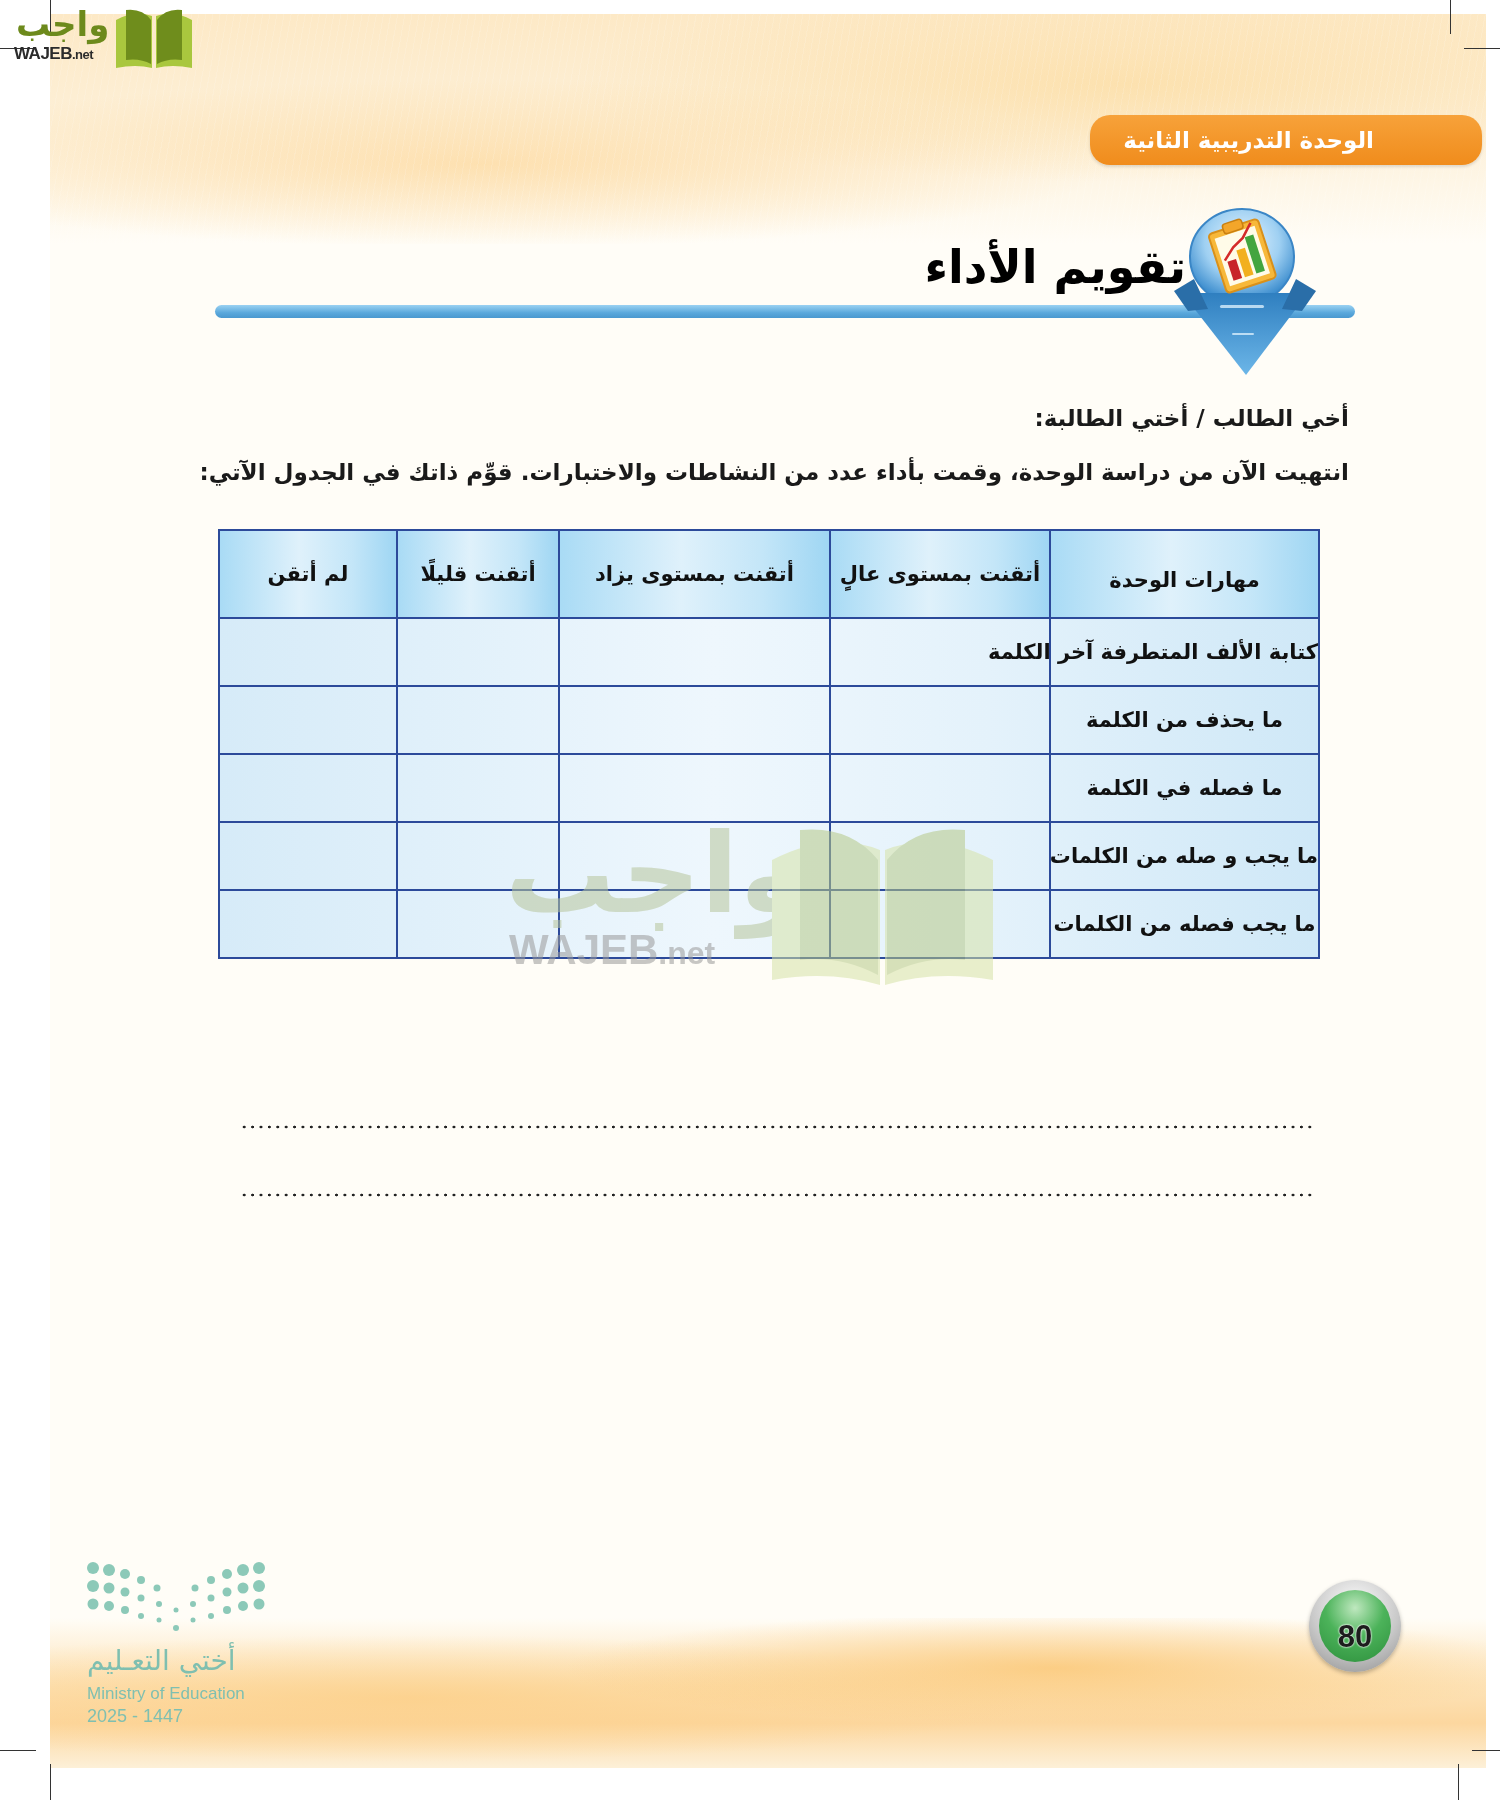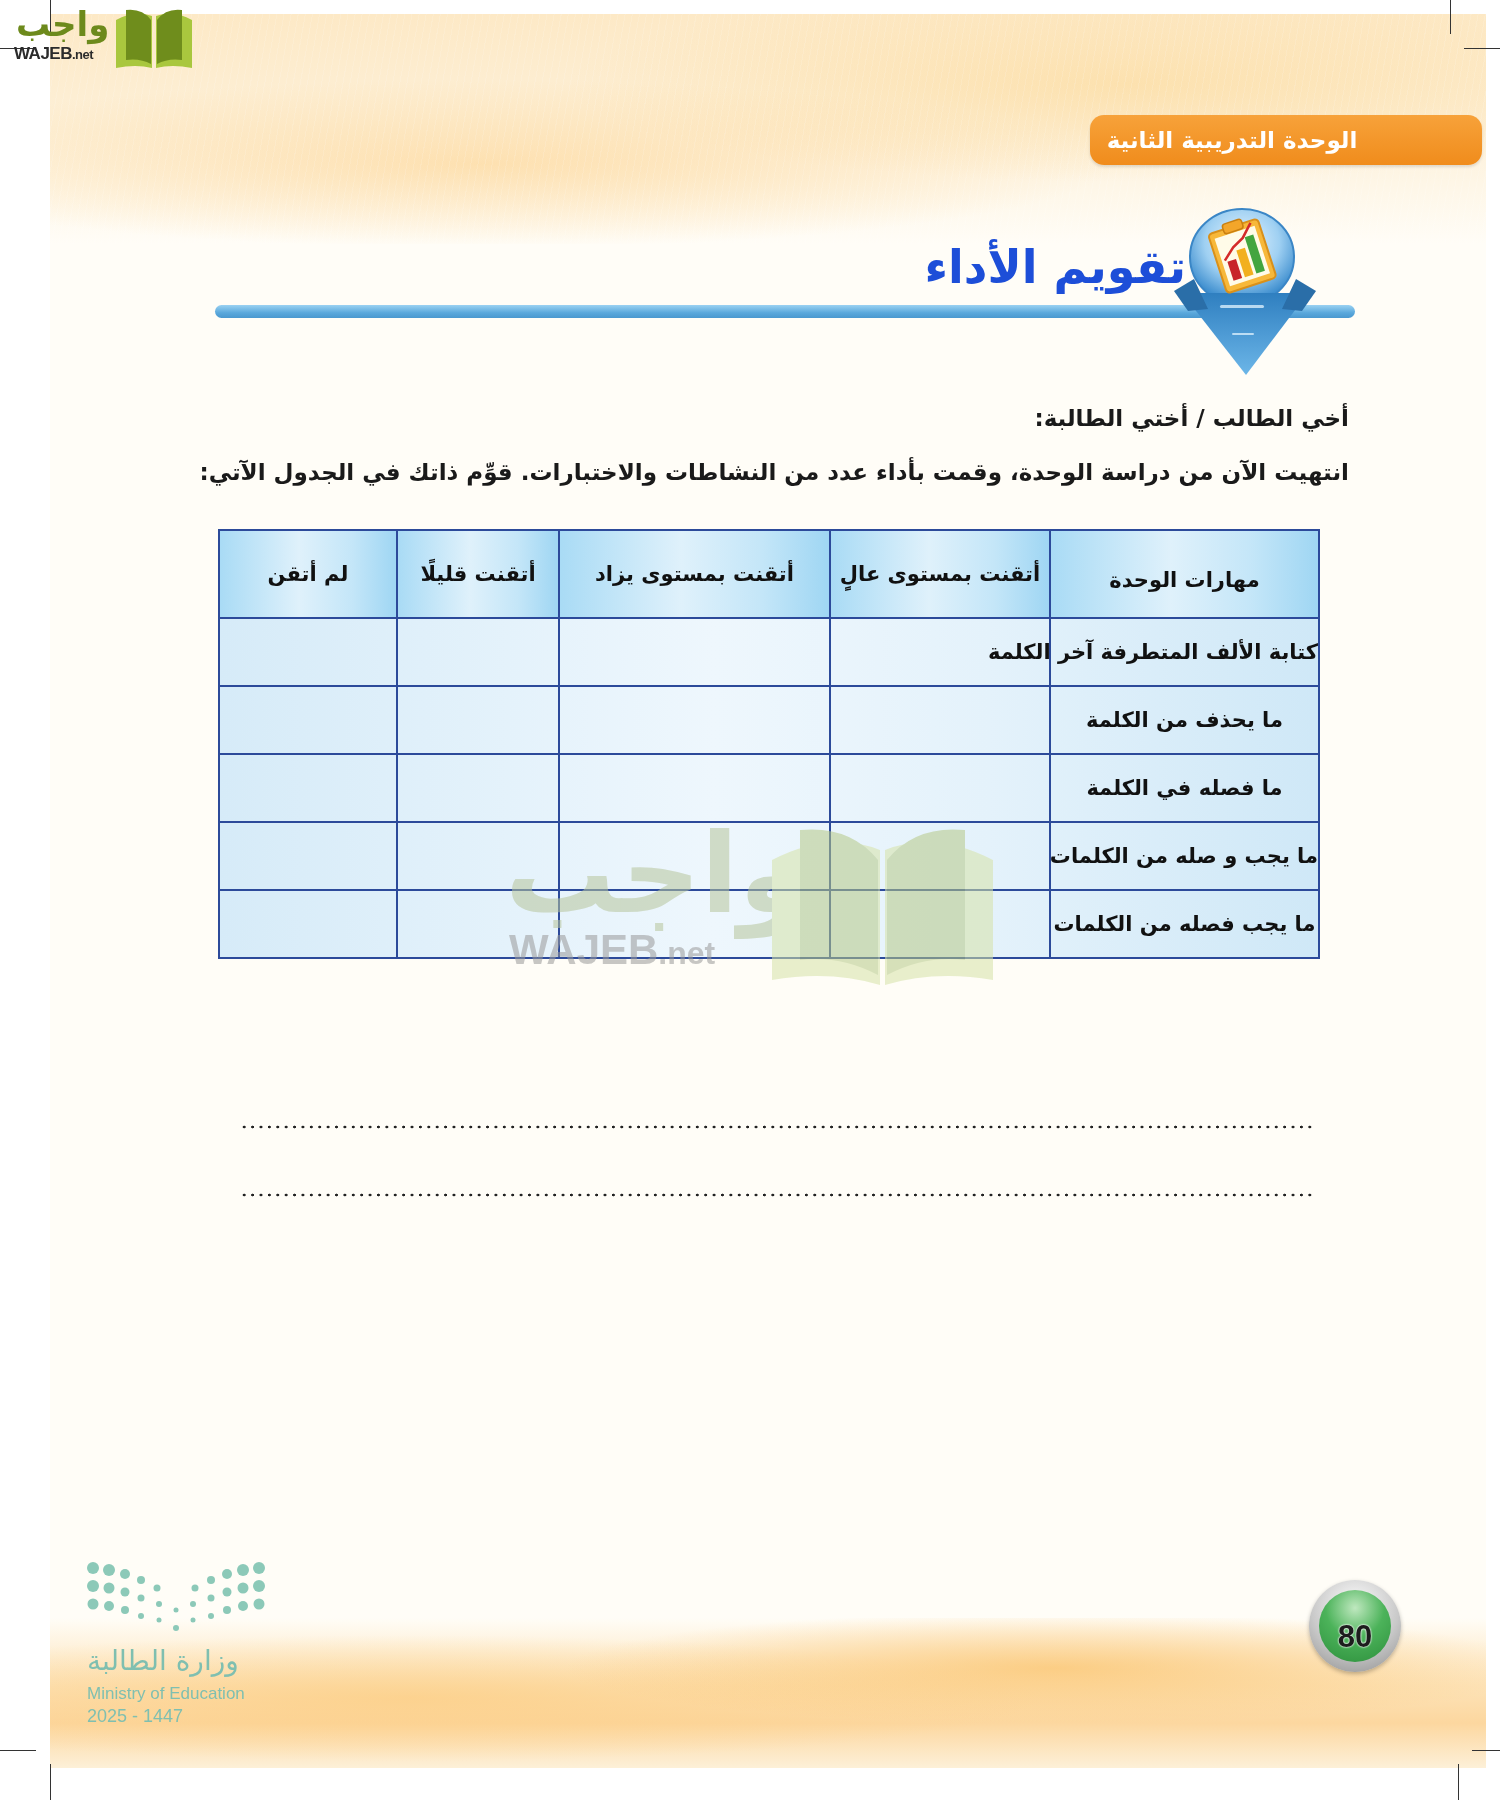--- a/index.html
+++ b/index.html
@@ -34,30 +34,30 @@
   
   .wajeb-logo { position: absolute; left: 8px; top: 4px; width: 180px; height: 64px; }
   .wajeb-logo .ar { position: absolute; left: 8px; top: 0; font-size: 34px; font-weight: bold; color: #6d8a1c; direction: rtl; font-family: "DejaVu Sans", sans-serif; }
   .wajeb-logo .en { position: absolute; left: 6px; top: 40px; font-size: 17px; font-weight: bold; color: #2b2b2b; font-family: "Liberation Sans", sans-serif; letter-spacing: -0.5px; }
   .wajeb-logo .en small { font-size: 13px; }
   .book { position: absolute; }
 
   
   .unit-badge {
     position: absolute; left: 1090px; top: 115px; width: 392px; height: 50px;
-    background: linear-gradient(180deg, #f7a23a, #f08c1c); border-radius: 14px;
+    background: linear-gradient(180deg, #f7a23a, #f08c1c); border-radius: 20px;
     box-shadow: 0 2px 3px rgba(0,0,0,0.12);
-    display: flex; align-items: center; justify-content: center; padding-right: 108px;
+    display: flex; align-items: center; justify-content: flex-end; padding-right: 108px;
   }
   .unit-badge span { color: #fff; font-size: 23px; font-weight: bold; direction: rtl; }
 
   
   .title-text {
     position: absolute; right: 350px; top: 240px; font-size: 46px; font-weight: bold;
-    color: #1d4ed8; direction: rtl; letter-spacing: 0;
+    color: #000000; direction: rtl; letter-spacing: 0;
   }
   .title-bar {
     position: absolute; left: 215px; top: 305px; width: 1140px; height: 13px; border-radius: 7px;
     background: linear-gradient(180deg, #9bd2f2, #5aa8dc 60%, #4a98cf);
   }
   .emblem { position: absolute; left: 1160px; top: 205px; width: 170px; height: 175px; }
 
   
   .line {
     position: absolute; right: 187px; direction: rtl; font-weight: bold; font-size: 23px; color: #1a1a1a; white-space: nowrap;
@@ -262,21 +262,21 @@
           <circle cx="74" cy="60" r="2.5"></circle>
         <circle cx="174" cy="44" r="5.5"></circle>
           <circle cx="158" cy="46" r="5"></circle>
           <circle cx="142" cy="50" r="4"></circle>
           <circle cx="126" cy="56" r="3"></circle>
           <circle cx="108" cy="60" r="2.5"></circle>
         <circle cx="91" cy="68" r="3"></circle>
           <circle cx="91" cy="50" r="2.5"></circle>
       </g>
     </svg>
-    <div class="ar">وزارة الطالبة</div>
+    <div class="ar">أختي التعـليم</div>
     <div class="en">Ministry of Education</div>
     <div class="yr">2025 - 1447</div>
   </div>
 
   <div class="page-badge" style="left:1259px; top:1566px;">
     <div class="inner">
         <span>80</span>
       </div>
   </div>
 </div>

